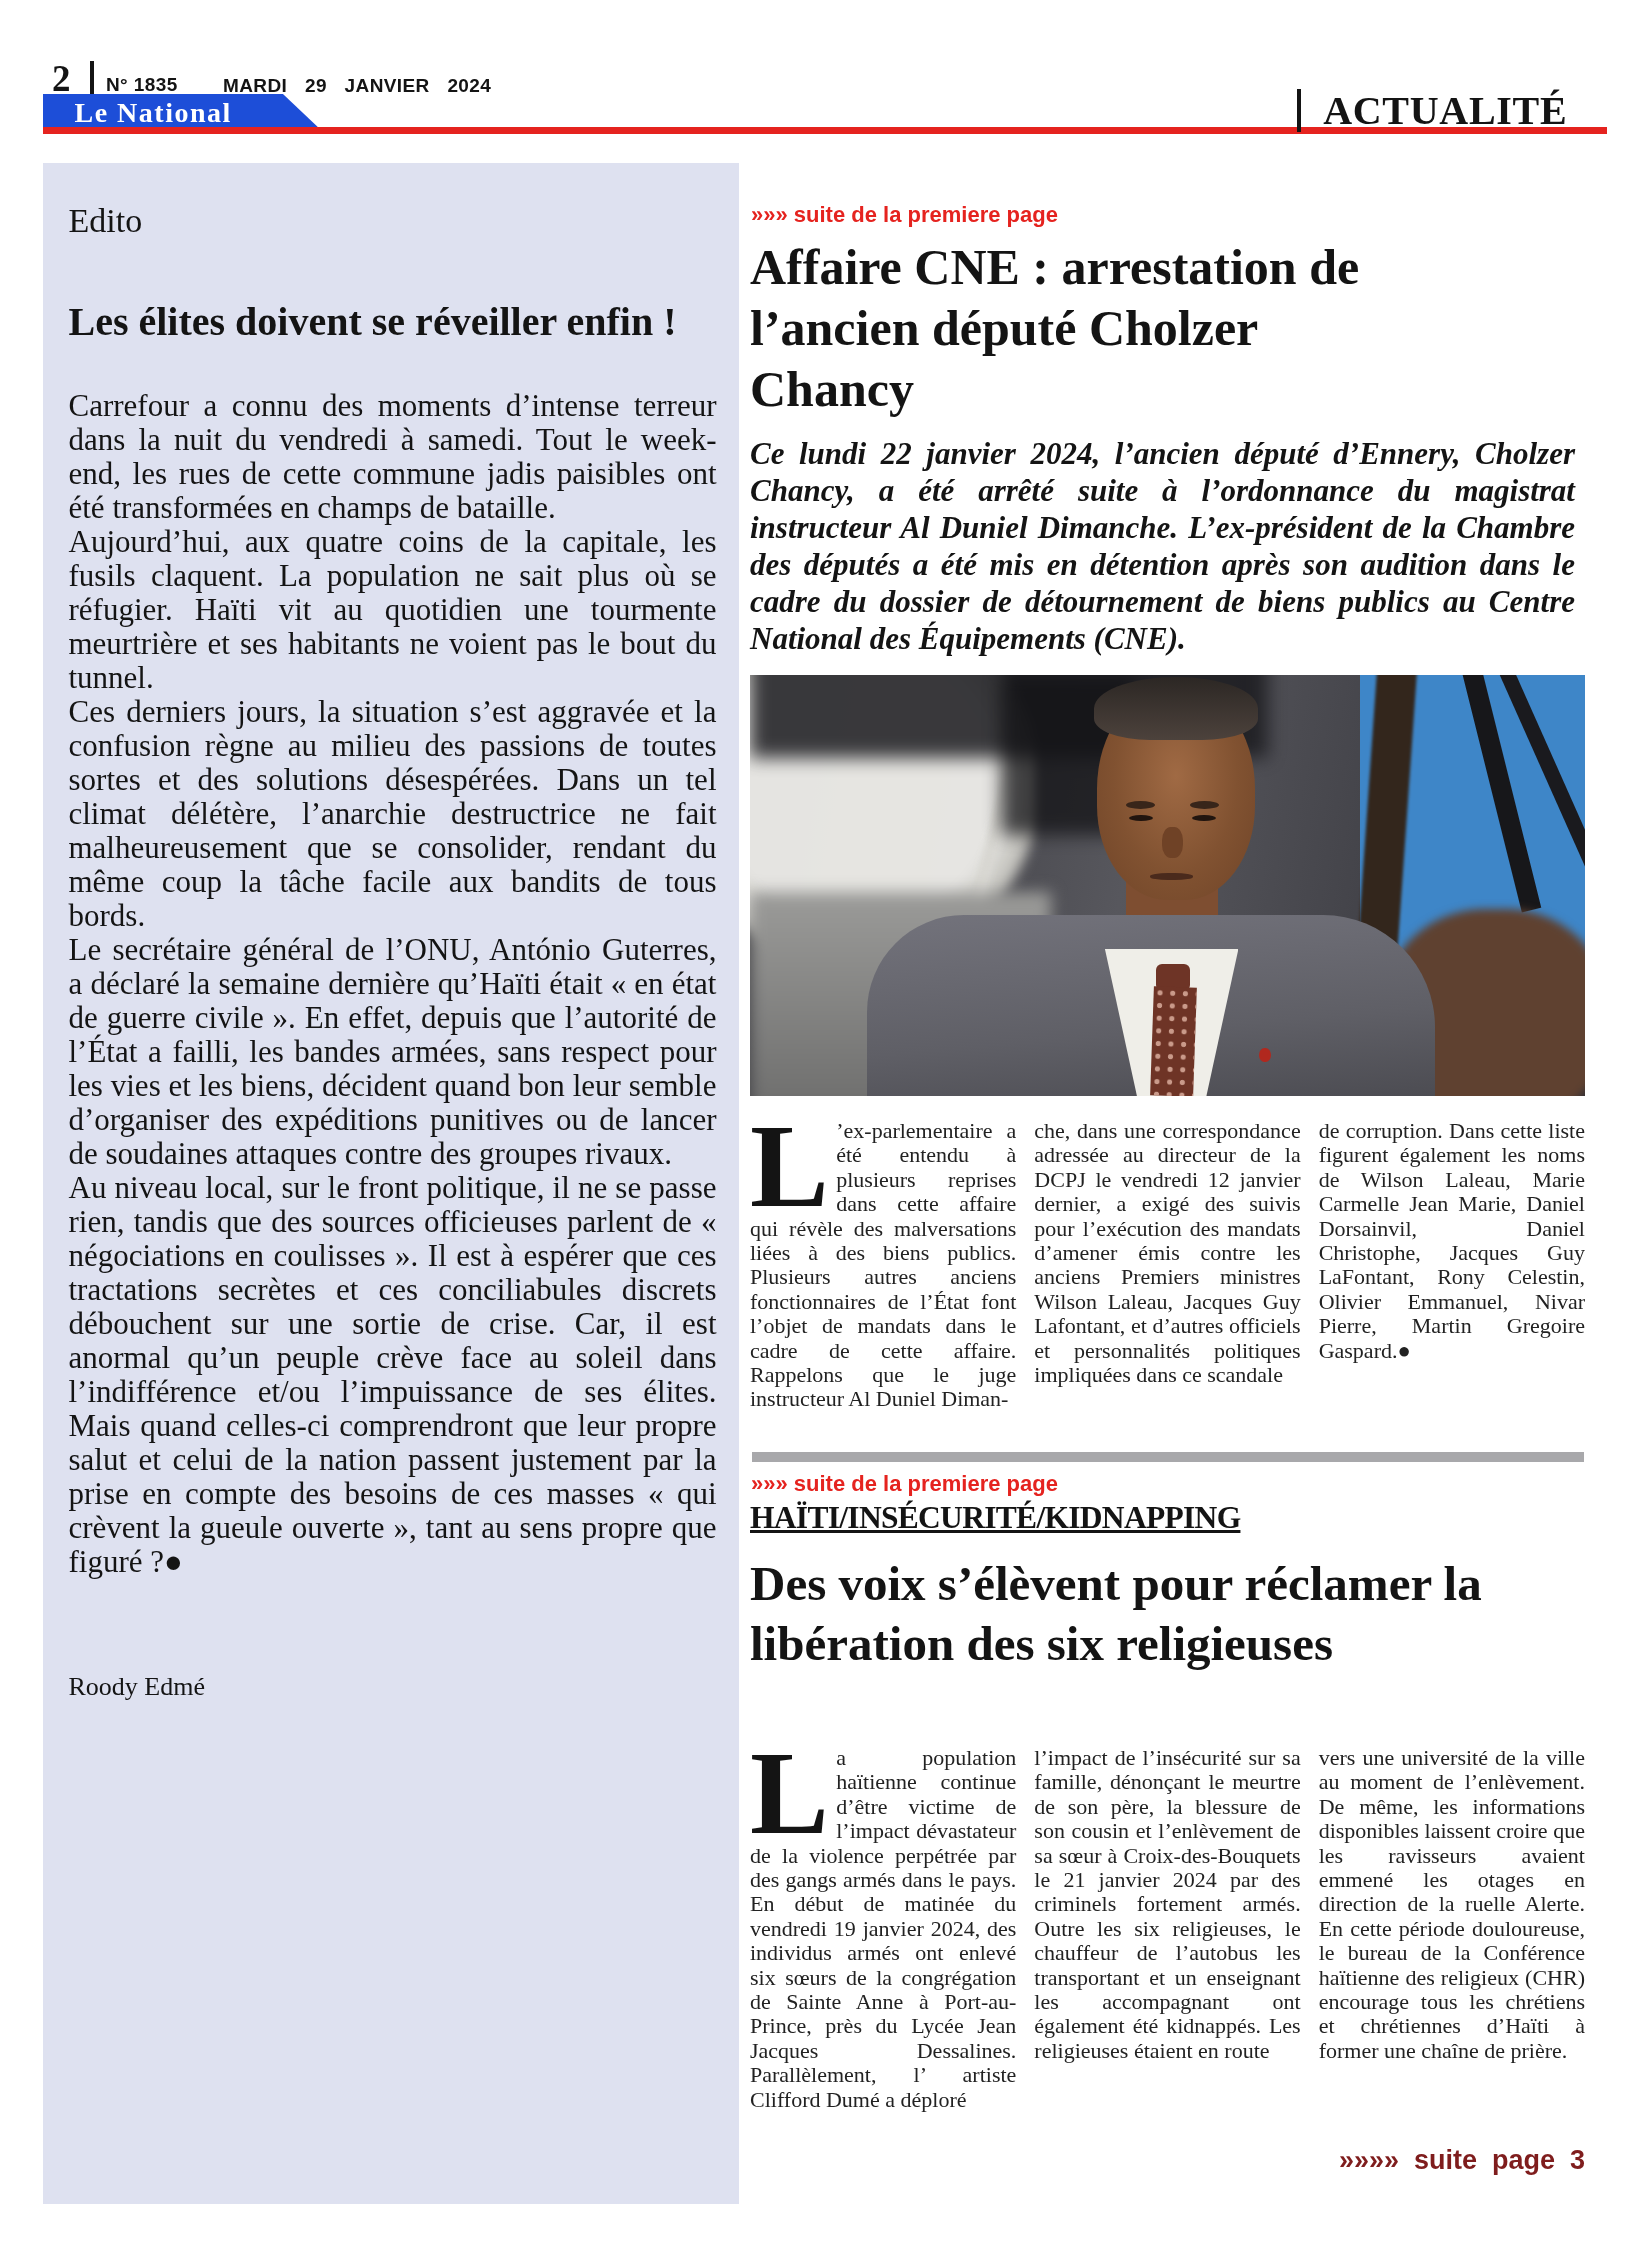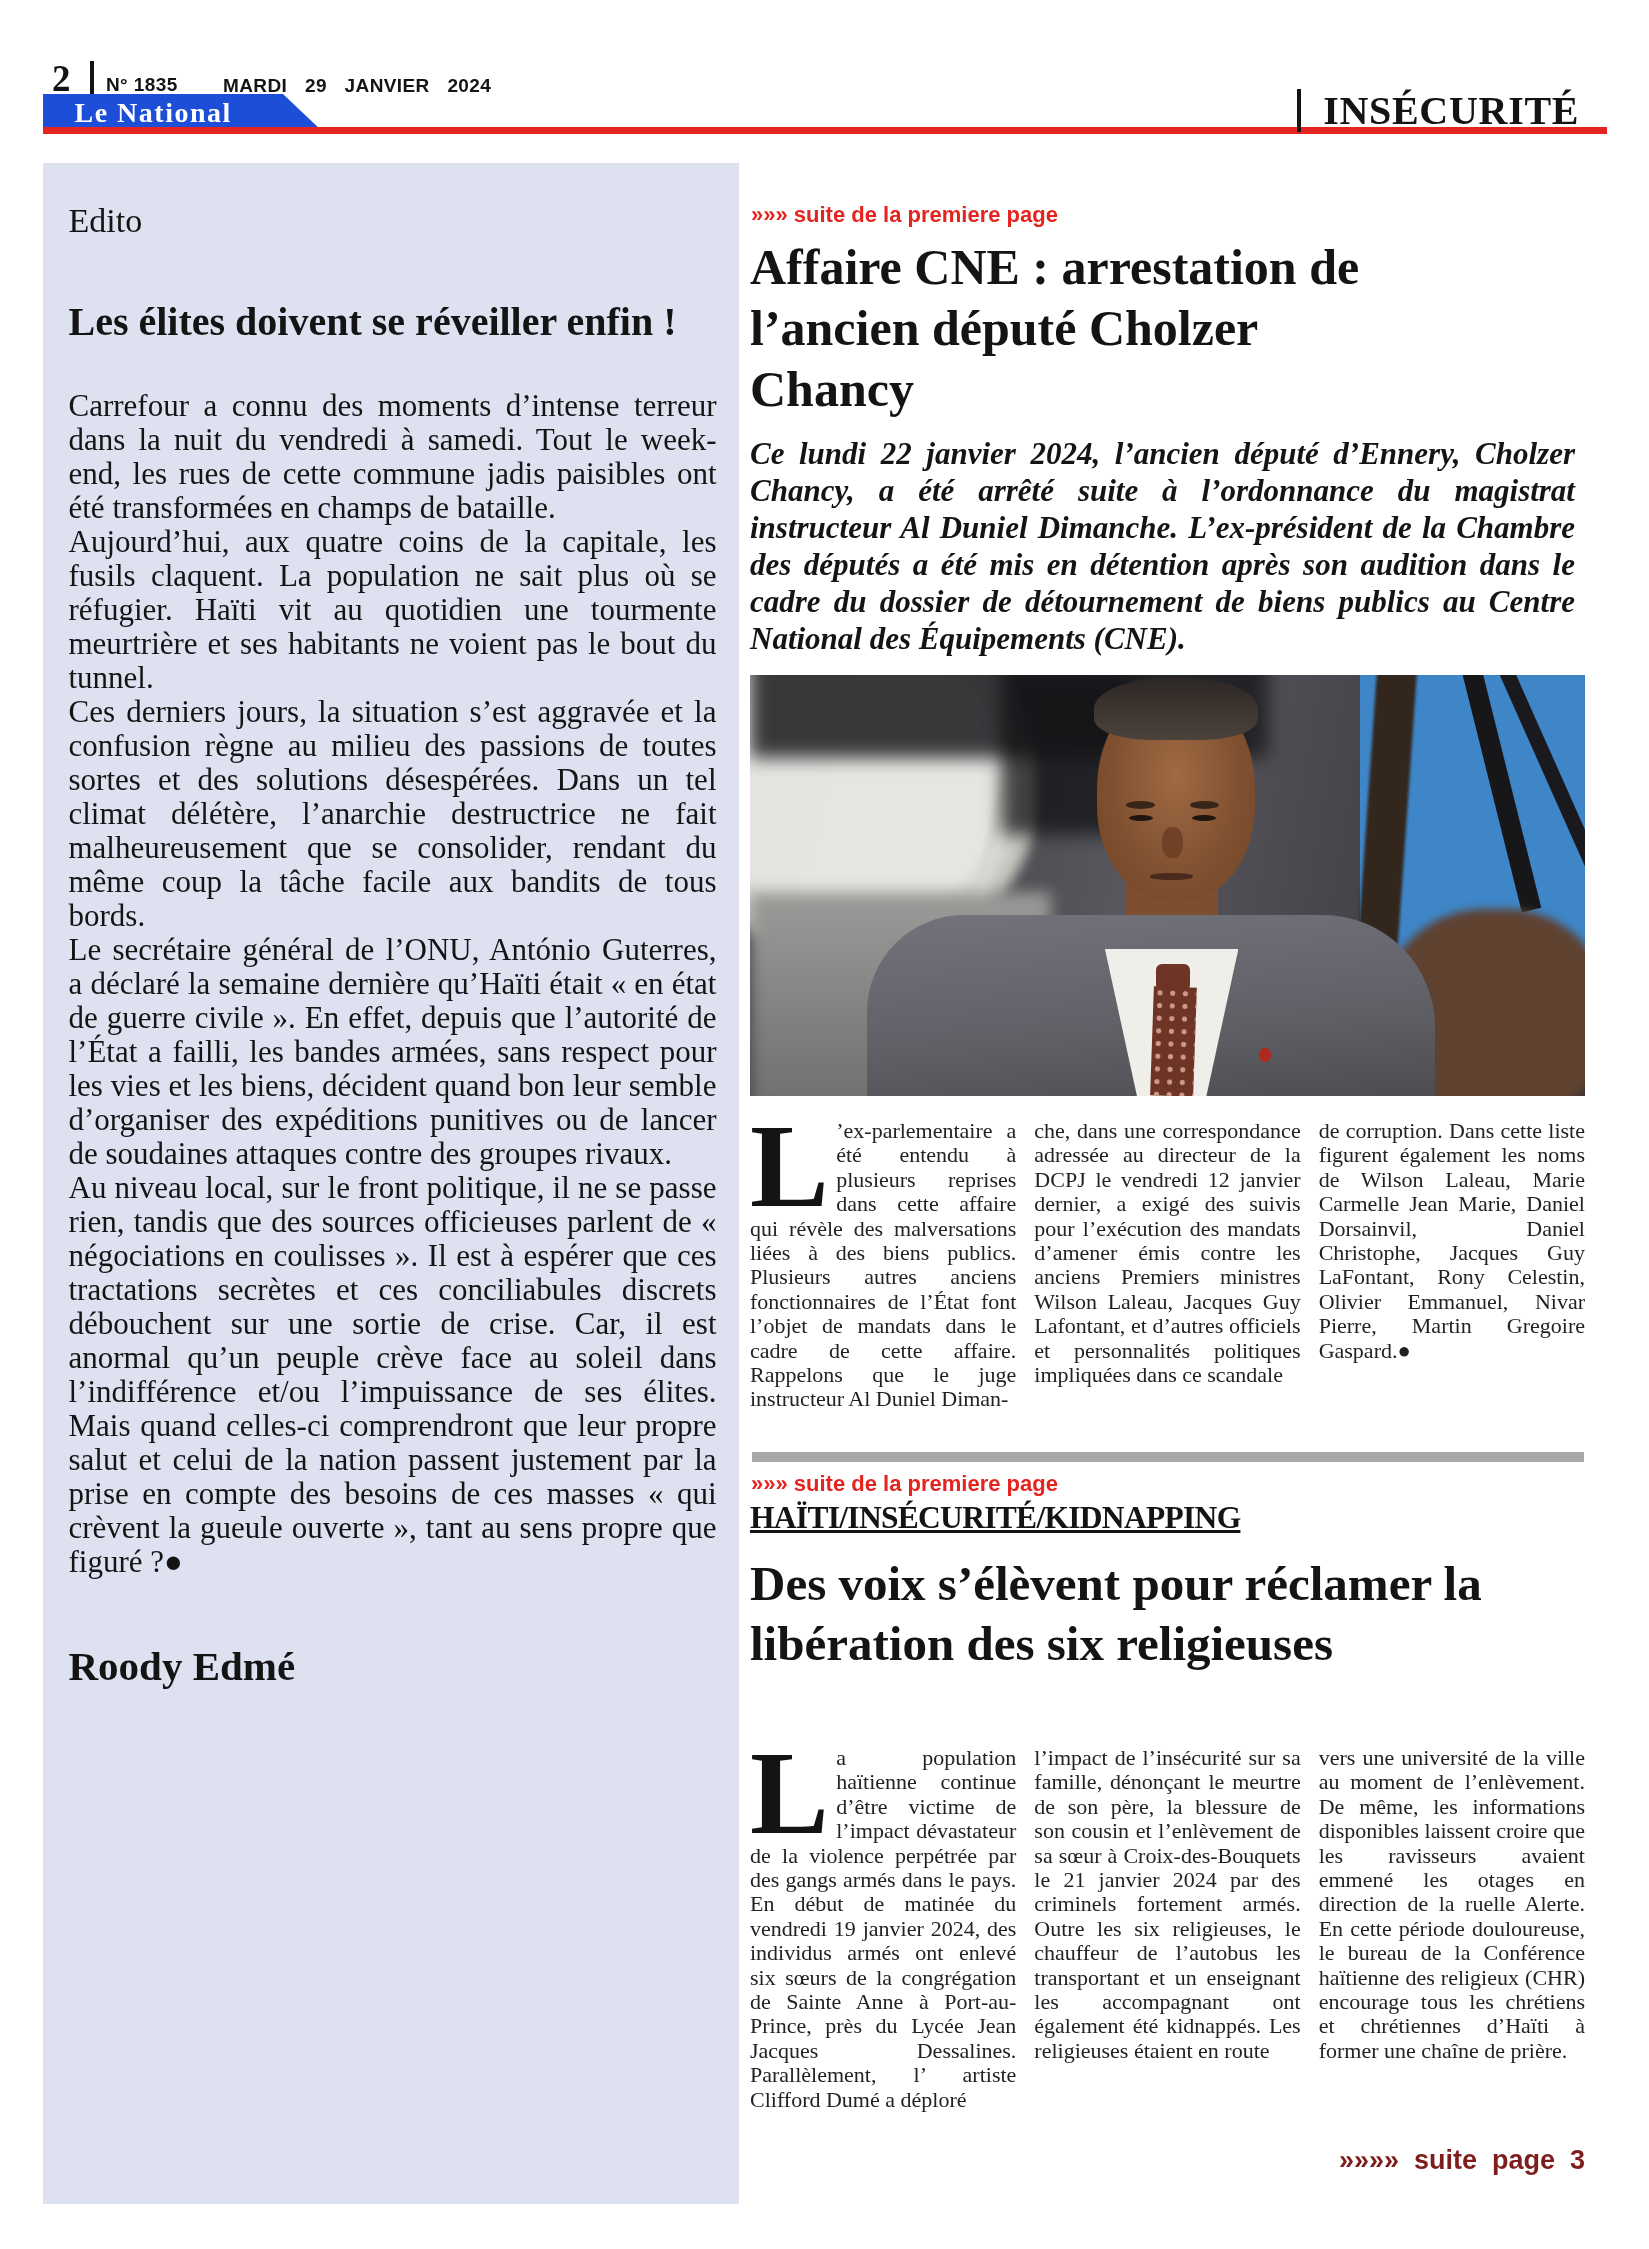--- a/index.html
+++ b/index.html
@@ -16,21 +16,21 @@
   .red-rule{left:43px;top:127px;width:1564px;height:6.7px;background:#e5231f;}
   .section-wrap{top:87px;left:1297px;width:285px;display:flex;align-items:center;gap:22.5px;}
   .section-bar{width:3.7px;height:43px;background:#141414;}
   .section-title{font-weight:bold;font-size:40px;letter-spacing:0.7px;}
 
   
   .edito{left:43px;top:163px;width:696px;height:2041px;background:#dee1f0;box-sizing:border-box;padding:39px 22.5px 0 25.5px;}
   .edito-label{font-size:34px;margin:0 0 58px 0;font-weight:normal;}
   .edito-title{font-size:40px;font-weight:bold;line-height:1.2;margin:0 0 43px 0;}
   .edito-body p{margin:0;font-size:31px;line-height:34px;text-align:justify;hyphens:auto;-webkit-hyphens:auto;}
-  .edito-sig{font-size:41px;font-weight:bold;margin-top:63px;}
+  .edito-sig{font-size:26px;font-weight:normal;margin-top:93px;}
 
   
   .kicker{color:#e5231f;font-family:"Liberation Sans",sans-serif;font-weight:bold;font-size:22px;}
   .a1-kicker{left:751px;top:202px;}
   .a1-headline{left:750px;top:237px;width:660px;font-size:50px;font-weight:bold;line-height:61px;}
   .a1-lede{left:750px;top:435px;width:825px;font-size:31px;font-weight:bold;font-style:italic;line-height:37px;text-align:justify;}
 
   
   .photo{left:750px;top:675px;width:835px;height:421px;overflow:hidden;background:#3a3a3e;}
   .photo div{position:absolute;}
@@ -81,21 +81,21 @@
 <div class="abs issue">N° 1835</div>
 <div class="abs date">MARDI  29  JANVIER  2024</div>
 
 <div class="abs brand-banner">
   <div class="brand-text">Le National</div>
 </div>
 <div class="abs red-rule"></div>
 
 <div class="abs section-wrap">
   <div class="section-bar"></div>
-  <div class="section-title">INSÉCURITÉ</div>
+  <div class="section-title">ACTUALITÉ</div>
 </div>
 
 <div class="abs edito">
   <p class="edito-label">Edito</p>
   <h1 class="edito-title">Les élites doivent se réveiller enfin !</h1>
   <div class="edito-body">
       <p>Carrefour a connu des moments d’intense terreur dans la nuit du vendredi à samedi. Tout le week-end, les rues de cette commune jadis paisibles ont été transformées en champs de bataille.</p>
       <p>Aujourd’hui, aux quatre coins de la capitale, les fusils claquent. La population ne sait plus où se réfugier. Haïti vit au quotidien une tourmente meurtrière et ses habitants ne voient pas le bout du tunnel.</p>
       <p>Ces derniers jours, la situation s’est aggravée et la confusion règne au milieu des passions de toutes sortes et des solutions désespérées. Dans un tel climat délétère, l’anarchie destructrice ne fait malheureusement que se consolider, rendant du même coup la tâche facile aux bandits de tous bords.</p>
       <p>Le secrétaire général de l’ONU, António Guterres, a déclaré la semaine dernière qu’Haïti était « en état de guerre civile ». En effet, depuis que l’autorité de l’État a failli, les bandes armées, sans respect pour les vies et les biens, décident quand bon leur semble d’organiser des expéditions punitives ou de lancer de soudaines attaques contre des groupes rivaux.</p>

